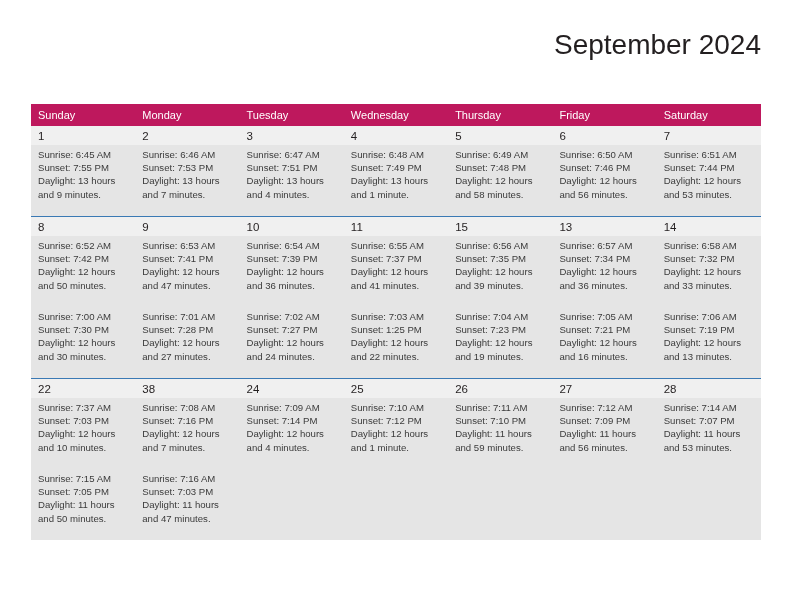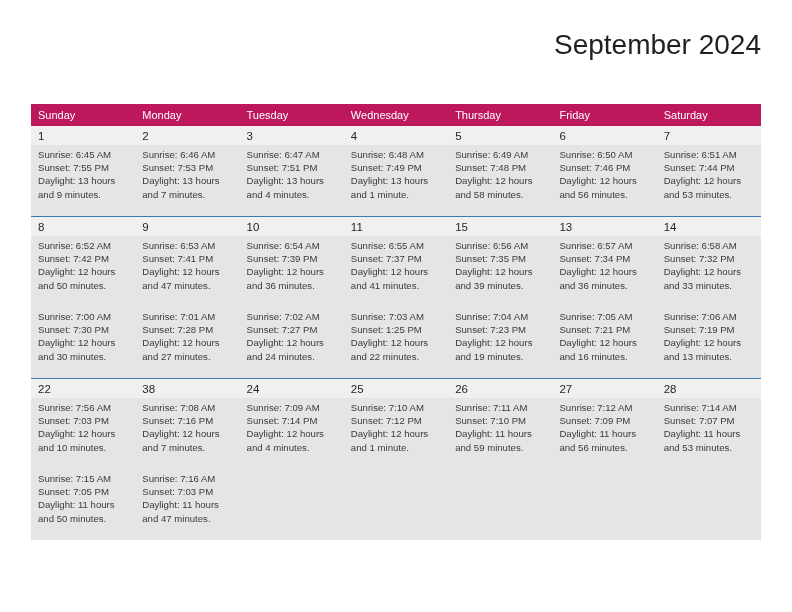--- a/index.html
+++ b/index.html
@@ -318,21 +318,21 @@
         <td>22</td>
         <td>38</td>
         <td>24</td>
         <td>25</td>
         <td>26</td>
         <td>27</td>
         <td>28</td>
       </tr>
       <tr class="info-row">
         <td>
-          <span class="info-line">Sunrise: 7:56 AM</span>
+          <span class="info-line">Sunrise: 7:37 AM</span>
           <span class="info-line">Sunset: 7:03 PM</span>
           <span class="info-line">Daylight: 12 hours</span>
           <span class="info-line">and 10 minutes.</span>
         </td>
         <td>
           <span class="info-line">Sunrise: 7:08 AM</span>
           <span class="info-line">Sunset: 7:16 PM</span>
           <span class="info-line">Daylight: 12 hours</span>
           <span class="info-line">and 7 minutes.</span>
         </td>

